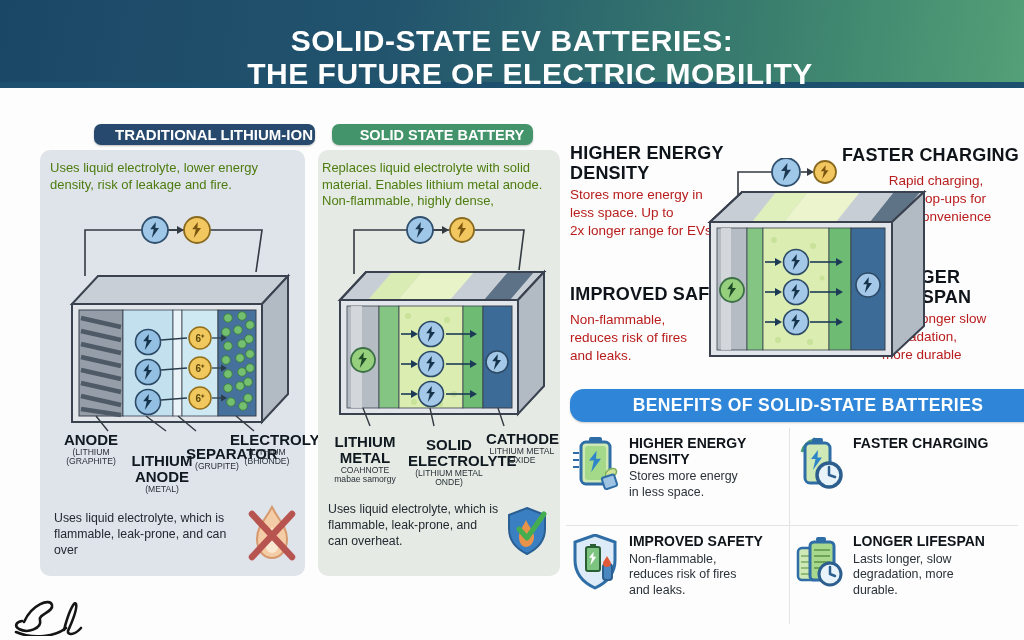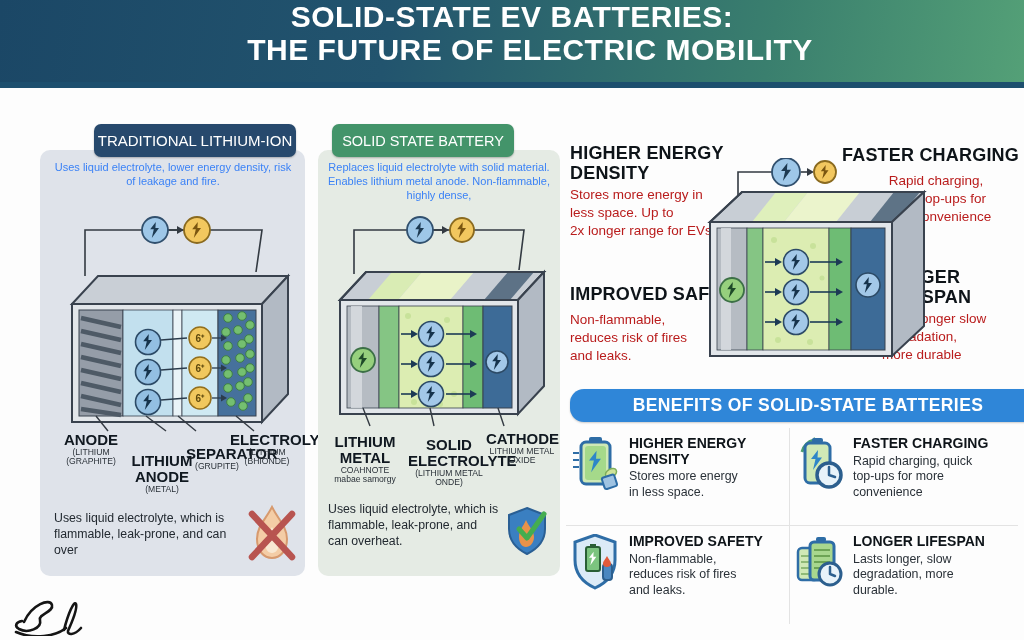--- a/index.html
+++ b/index.html
@@ -4,31 +4,31 @@
 <style>
   html,body{margin:0;padding:0;background:#fff;}
   #stage{position:relative;width:1024px;height:640px;overflow:hidden;
          font-family:"Liberation Sans",sans-serif;background:#fdfdfd;color:#1c2229;}
   .abs{position:absolute;}
   .pl{white-space:pre-line;}
   
   #hdr{left:0;top:0;width:1024px;height:88px;
        background:linear-gradient(100deg,#1b4766 0%,#22546e 38%,#3a7f6e 75%,#54a077 100%);
        border-bottom:6px solid #1d4f6e;box-sizing:border-box;text-align:center;color:#fff;}
-  #hdr .t1{margin-top:0;font-size:30px;font-weight:bold;letter-spacing:.5px;line-height:1.1;}
+  #hdr .t1{margin-top:24px;font-size:30px;font-weight:bold;letter-spacing:.5px;line-height:1.1;}
   #hdr .t2{font-size:30px;font-weight:bold;letter-spacing:.5px;line-height:1.15;padding-left:36px;}
   
   .panel{border-radius:10px;}
   #panel-li{left:40px;top:150px;width:265px;height:426px;background:#dfe3ea;}
   #panel-ss{left:318px;top:150px;width:242px;height:426px;background:#e5ebe4;}
-  .badge{height:33px;border-radius:7px;display:flex;align-items:center;justify-content:center;
-         color:#fff;font-weight:normal;box-shadow:0 1px 2px rgba(0,0,0,.25);}
+  .badge{height:21px;border-radius:7px;display:flex;align-items:center;justify-content:center;
+         color:#fff;font-weight:bold;box-shadow:0 1px 2px rgba(0,0,0,.25);padding-left:19px;}
   #badge-li{left:94px;top:124px;width:202px;background:#27496d;font-size:15px;}
   #badge-ss{left:332px;top:124px;width:182px;background:#43946a;font-size:14.5px;}
-  .pdesc{font-size:11px;line-height:1.28;text-align:center;color:#3b82f6;}
+  .pdesc{font-size:13px;line-height:1.28;color:#4d7c0f;}
   
   .dlab{text-align:center;color:#101820;}
   .dlab .lt{font-weight:bold;font-size:15px;line-height:1.05;}
   .dlab .ls{font-size:8.6px;line-height:1.1;color:#2a3138;}
   .note{font-size:12.3px;line-height:1.3;color:#232a31;}
   
   .feat-t{font-weight:bold;font-size:18px;line-height:1.12;color:#0e1419;letter-spacing:.2px;}
   .feat-x{font-size:13.5px;line-height:1.32;color:#b91c1c;}
   #banner{left:570px;top:389px;width:476px;height:33px;background:#2f86d8;border-radius:14px;
           display:flex;align-items:center;justify-content:center;color:#fff;font-weight:bold;
@@ -367,23 +367,20 @@
         <path d="M42,32 A17,17 0 0 1 32,46" fill="none" stroke="#4a9e6f" stroke-width="3"></path>
         <polygon points="30,49 27,42 35,43" fill="#4a9e6f"></polygon>
         <rect x="16" y="2" width="11" height="5" rx="2" fill="#2e6da6"></rect>
         <rect x="9" y="7" width="25" height="40" rx="5" fill="#cfe9b6" stroke="#2e6da6" stroke-width="3"></rect>
         <use href="#bolt" x="15" y="13" width="12" height="22" fill="#2e86c8"></use>
         <circle cx="33" cy="39" r="12" fill="#e8f3fa" stroke="#2c5f8e" stroke-width="3.5"></circle>
         <path d="M33,39 L33,31 M33,39 L39,41" stroke="#2c5f8e" stroke-width="2.5" stroke-linecap="round" fill="none"></path>
       </svg>
       <div>
         <div class="bt pl">FASTER CHARGING</div>
-        <div class="bx pl">Rapid charging, quick
-top-ups for more
-convenience</div>
       </div>
     </div>
 
     <div class="bcell c1">
       <svg class="bico" viewBox="0 0 48 56">
         <path d="M23,1 L43,8 V26 C43,40 34,49 23,54 C12,49 3,40 3,26 V8 Z" fill="#dcebf7" stroke="#2e6da6" stroke-width="3"></path>
         <rect x="18" y="10" width="6" height="3" fill="#2a5f35"></rect>
         <rect x="14" y="13" width="14" height="24" rx="2" fill="#7cc47f" stroke="#2a5f35" stroke-width="2"></rect>
         <use href="#bolt" x="17" y="17" width="8" height="15" fill="#ffffff"></use>
         <rect x="31" y="30" width="9" height="16" rx="3" fill="#4a87c0" stroke="#2c5f8e" stroke-width="2"></rect>

